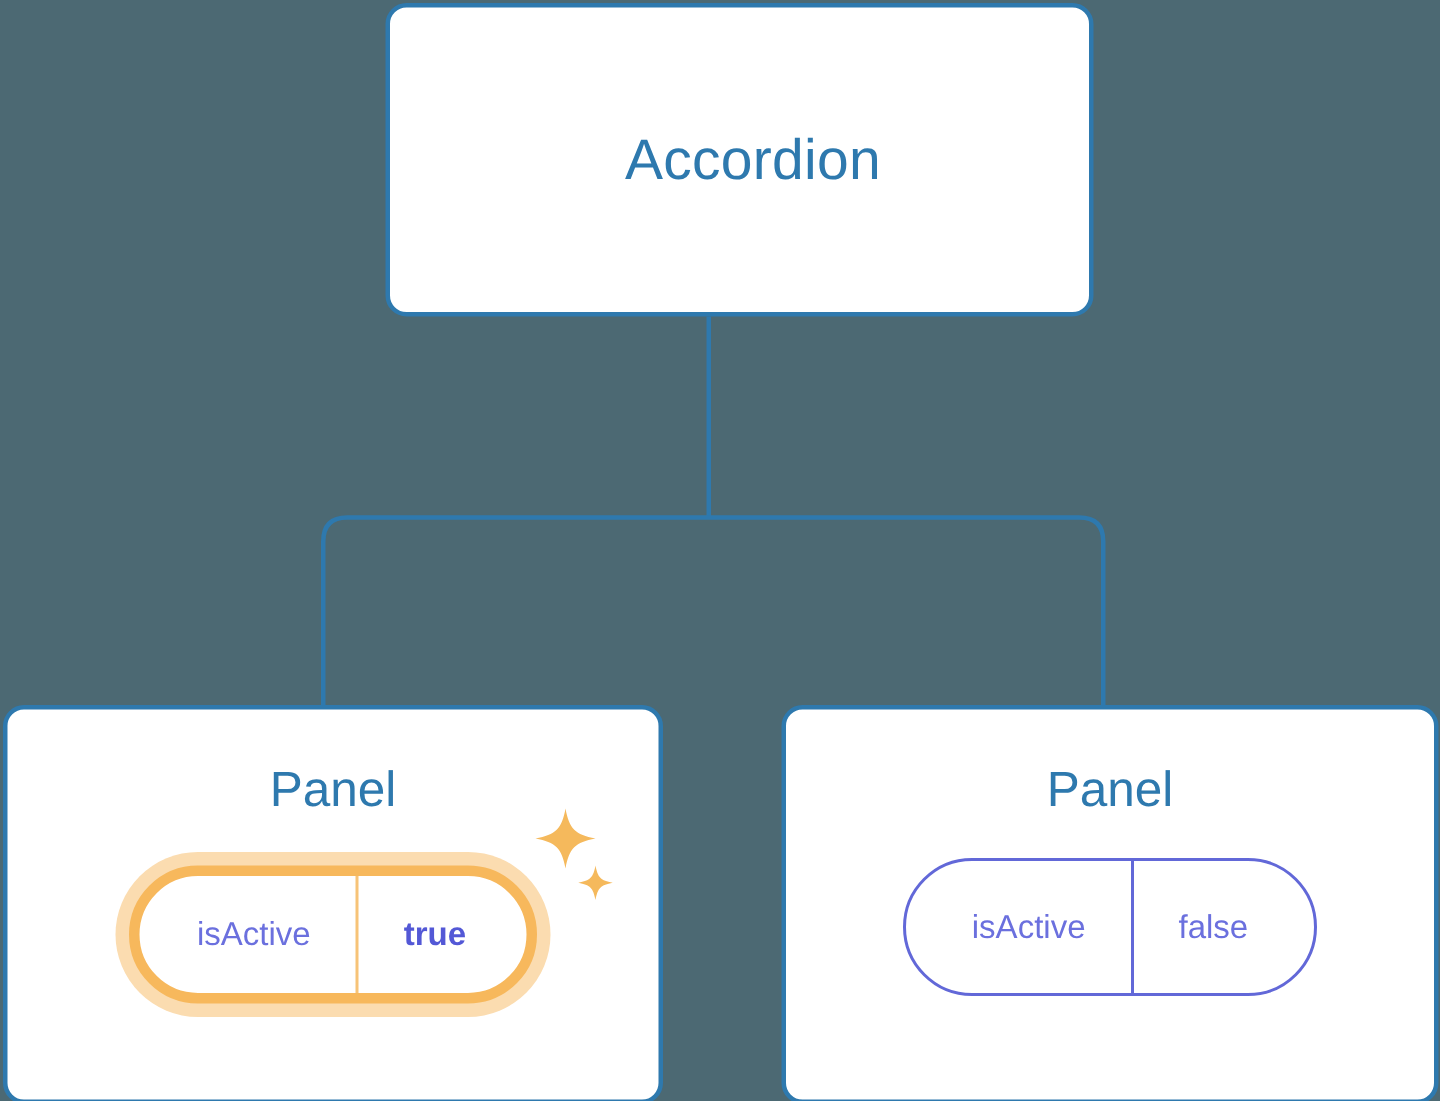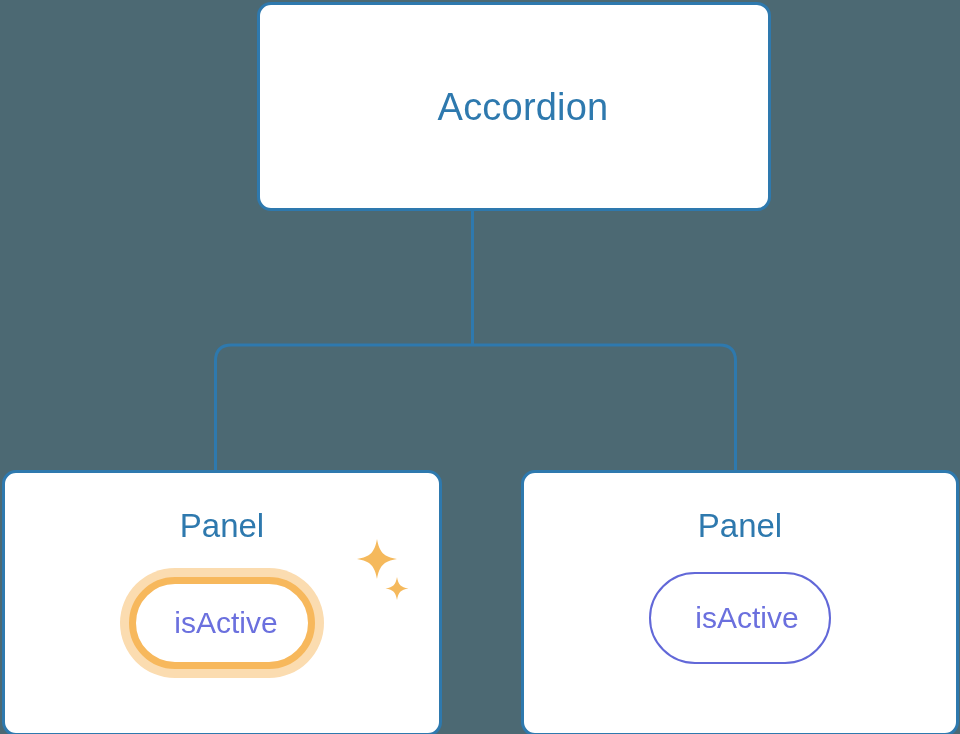--- a/index.html
+++ b/index.html
@@ -33,21 +33,21 @@
   .card {
     position: absolute;
     background: #FFFFFF;
     border: 3px solid #2E79AE;
     border-radius: 14px;
     box-sizing: border-box;
   }
   .card-root {
     left: 257px;
     top: 2px;
-    width: 514px;
+    width: 472px;
     height: 209px;
     display: flex;
     align-items: center;
     justify-content: center;
     padding-left: 18px;
   }
   .card-title-root {
     color: #2E79AE;
     font-size: 38px;
     font-weight: 400;
@@ -81,21 +81,21 @@
     align-items: stretch;
     border-radius: 999px;
     box-sizing: border-box;
     background: #FFFFFF;
     position: relative;
   }
   .pill-cell {
     display: flex;
     align-items: center;
     justify-content: center;
-    font-size: 30px;
+    font-size: 22px;
     line-height: 1;
     white-space: nowrap;
     box-sizing: border-box;
   }
 
   
   .pill-plain {
     border: 2px solid #6268D8;
     height: 92px;
   }
@@ -156,30 +156,32 @@
   <div class="card card-root">
     <div class="card-title-root">Accordion</div>
   </div>
 
   <div class="card card-panel card-panel-left">
     <div class="card-title-panel">Panel</div>
 
     <div class="pill-wrap-hl">
       <div class="pill pill-hl">
         <div class="pill-cell pill-key">isActive</div>
+        <div class="pill-cell pill-val">true</div>
       </div>
     </div>
 
     <svg class="sparkles" viewBox="0 0 64 76" fill="none">
       <path d="M24 4 C26.5 17.5 30.5 21.5 44 24 C30.5 26.5 26.5 30.5 24 44 C21.5 30.5 17.5 26.5 4 24 C17.5 21.5 21.5 17.5 24 4 Z" fill="#F5B95C"></path>
       <path d="M44 42 C45.5 50 47.5 52 55.5 53.5 C47.5 55 45.5 57 44 65 C42.5 57 40.5 55 32.5 53.5 C40.5 52 42.5 50 44 42 Z" fill="#F5B95C"></path>
     </svg>
   </div>
 
   <div class="card card-panel card-panel-right">
     <div class="card-title-panel">Panel</div>
 
     <div class="pill pill-plain">
       <div class="pill-cell pill-key">isActive</div>
+      <div class="pill-cell pill-val">false</div>
     </div>
   </div>
 
 </div>
 
 </body></html>

